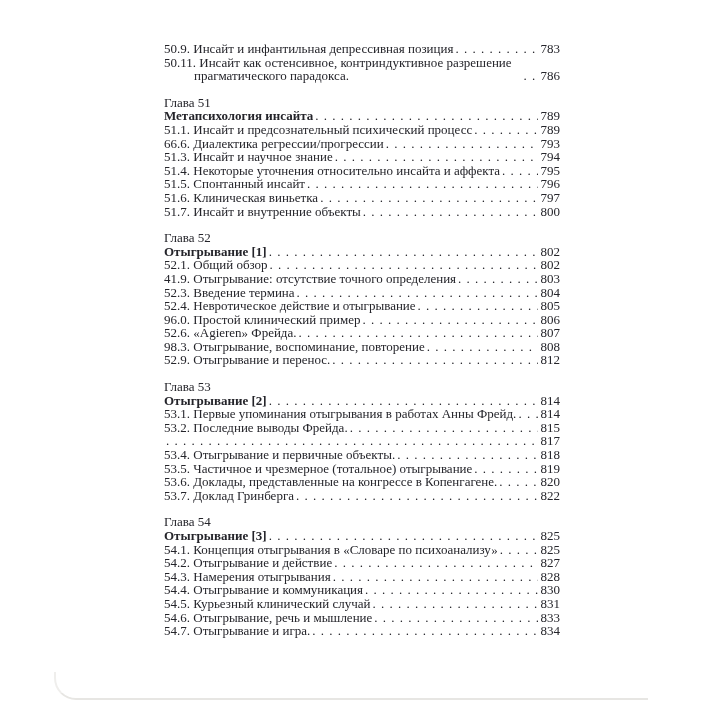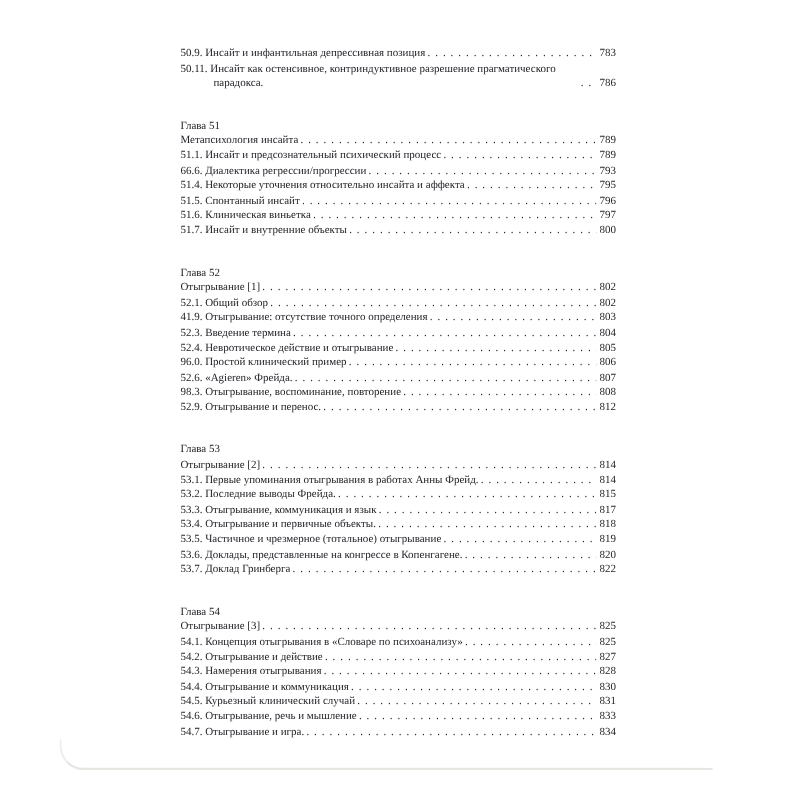--- a/index.html
+++ b/index.html
@@ -12,36 +12,36 @@
     position: relative;
     width: 720px; height: 720px;
     background: #ffffff;
     overflow: hidden;
   }
   #toc {
     position: absolute;
     left: 164px; top: 42px;
     width: 396px;
     color: #24242a;
-    font-size: 10px;
+    font-size: 13px;
     line-height: 13.6px;
   }
-  .toc-section + .toc-section { margin-top: 25px; }
+  .toc-section + .toc-section { margin-top: 13px; }
   .chapter-label { font-weight: normal; }
   .toc-row {
     display: flex;
     align-items: flex-end;
   }
   .entry-text {
     flex: 0 1 auto;
     min-width: 0;
     padding-left: 30px;
     text-indent: -30px;
   }
-  .title-text { font-weight: normal; }
+  .title-text { font-weight: bold; }
   .dots {
     flex: 1 0 14px;
     overflow: hidden;
     white-space: nowrap;
     margin: 0 3px 0 2px;
     color: #24242a;
     word-spacing: 2px;
   }
   .dots::before {
     content: ". . . . . . . . . . . . . . . . . . . . . . . . . . . . . . . . . . . . . . . . . . . . . . . . . . . . . . . . . . . . . . . . . . . . . . . . . . . . . . . . . . . . . . . . . . . . . . . . . . . .";
@@ -86,20 +86,25 @@
           <span class="entry-text">51.1. Инсайт и предсознательный психический процесс</span>
           <span class="dots"></span>
           <span class="page-num">789</span>
         </div>
         <div class="toc-row">
           <span class="entry-text">66.6. Диалектика регрессии/прогрессии</span>
           <span class="dots"></span>
           <span class="page-num">793</span>
         </div>
         <div class="toc-row">
+          <span class="entry-text">51.3. Инсайт и научное знание</span>
+          <span class="dots"></span>
+          <span class="page-num">794</span>
+        </div>
+        <div class="toc-row">
           <span class="entry-text">51.4. Некоторые уточнения относительно инсайта и аффекта</span>
           <span class="dots"></span>
           <span class="page-num">795</span>
         </div>
         <div class="toc-row">
           <span class="entry-text">51.5. Спонтанный инсайт</span>
           <span class="dots"></span>
           <span class="page-num">796</span>
         </div>
         <div class="toc-row">
@@ -172,21 +177,20 @@
           <span class="entry-text">53.1. Первые упоминания отыгрывания в работах Анны Фрейд.</span>
           <span class="dots"></span>
           <span class="page-num">814</span>
         </div>
         <div class="toc-row">
           <span class="entry-text">53.2. Последние выводы Фрейда.</span>
           <span class="dots"></span>
           <span class="page-num">815</span>
         </div>
         <div class="toc-row">
-          <span class="entry-text">53.3. Отыгрывание, коммуникация и язык</span>
           <span class="dots"></span>
           <span class="page-num">817</span>
         </div>
         <div class="toc-row">
           <span class="entry-text">53.4. Отыгрывание и первичные объекты.</span>
           <span class="dots"></span>
           <span class="page-num">818</span>
         </div>
         <div class="toc-row">
           <span class="entry-text">53.5. Частичное и чрезмерное (тотальное) отыгрывание</span>

